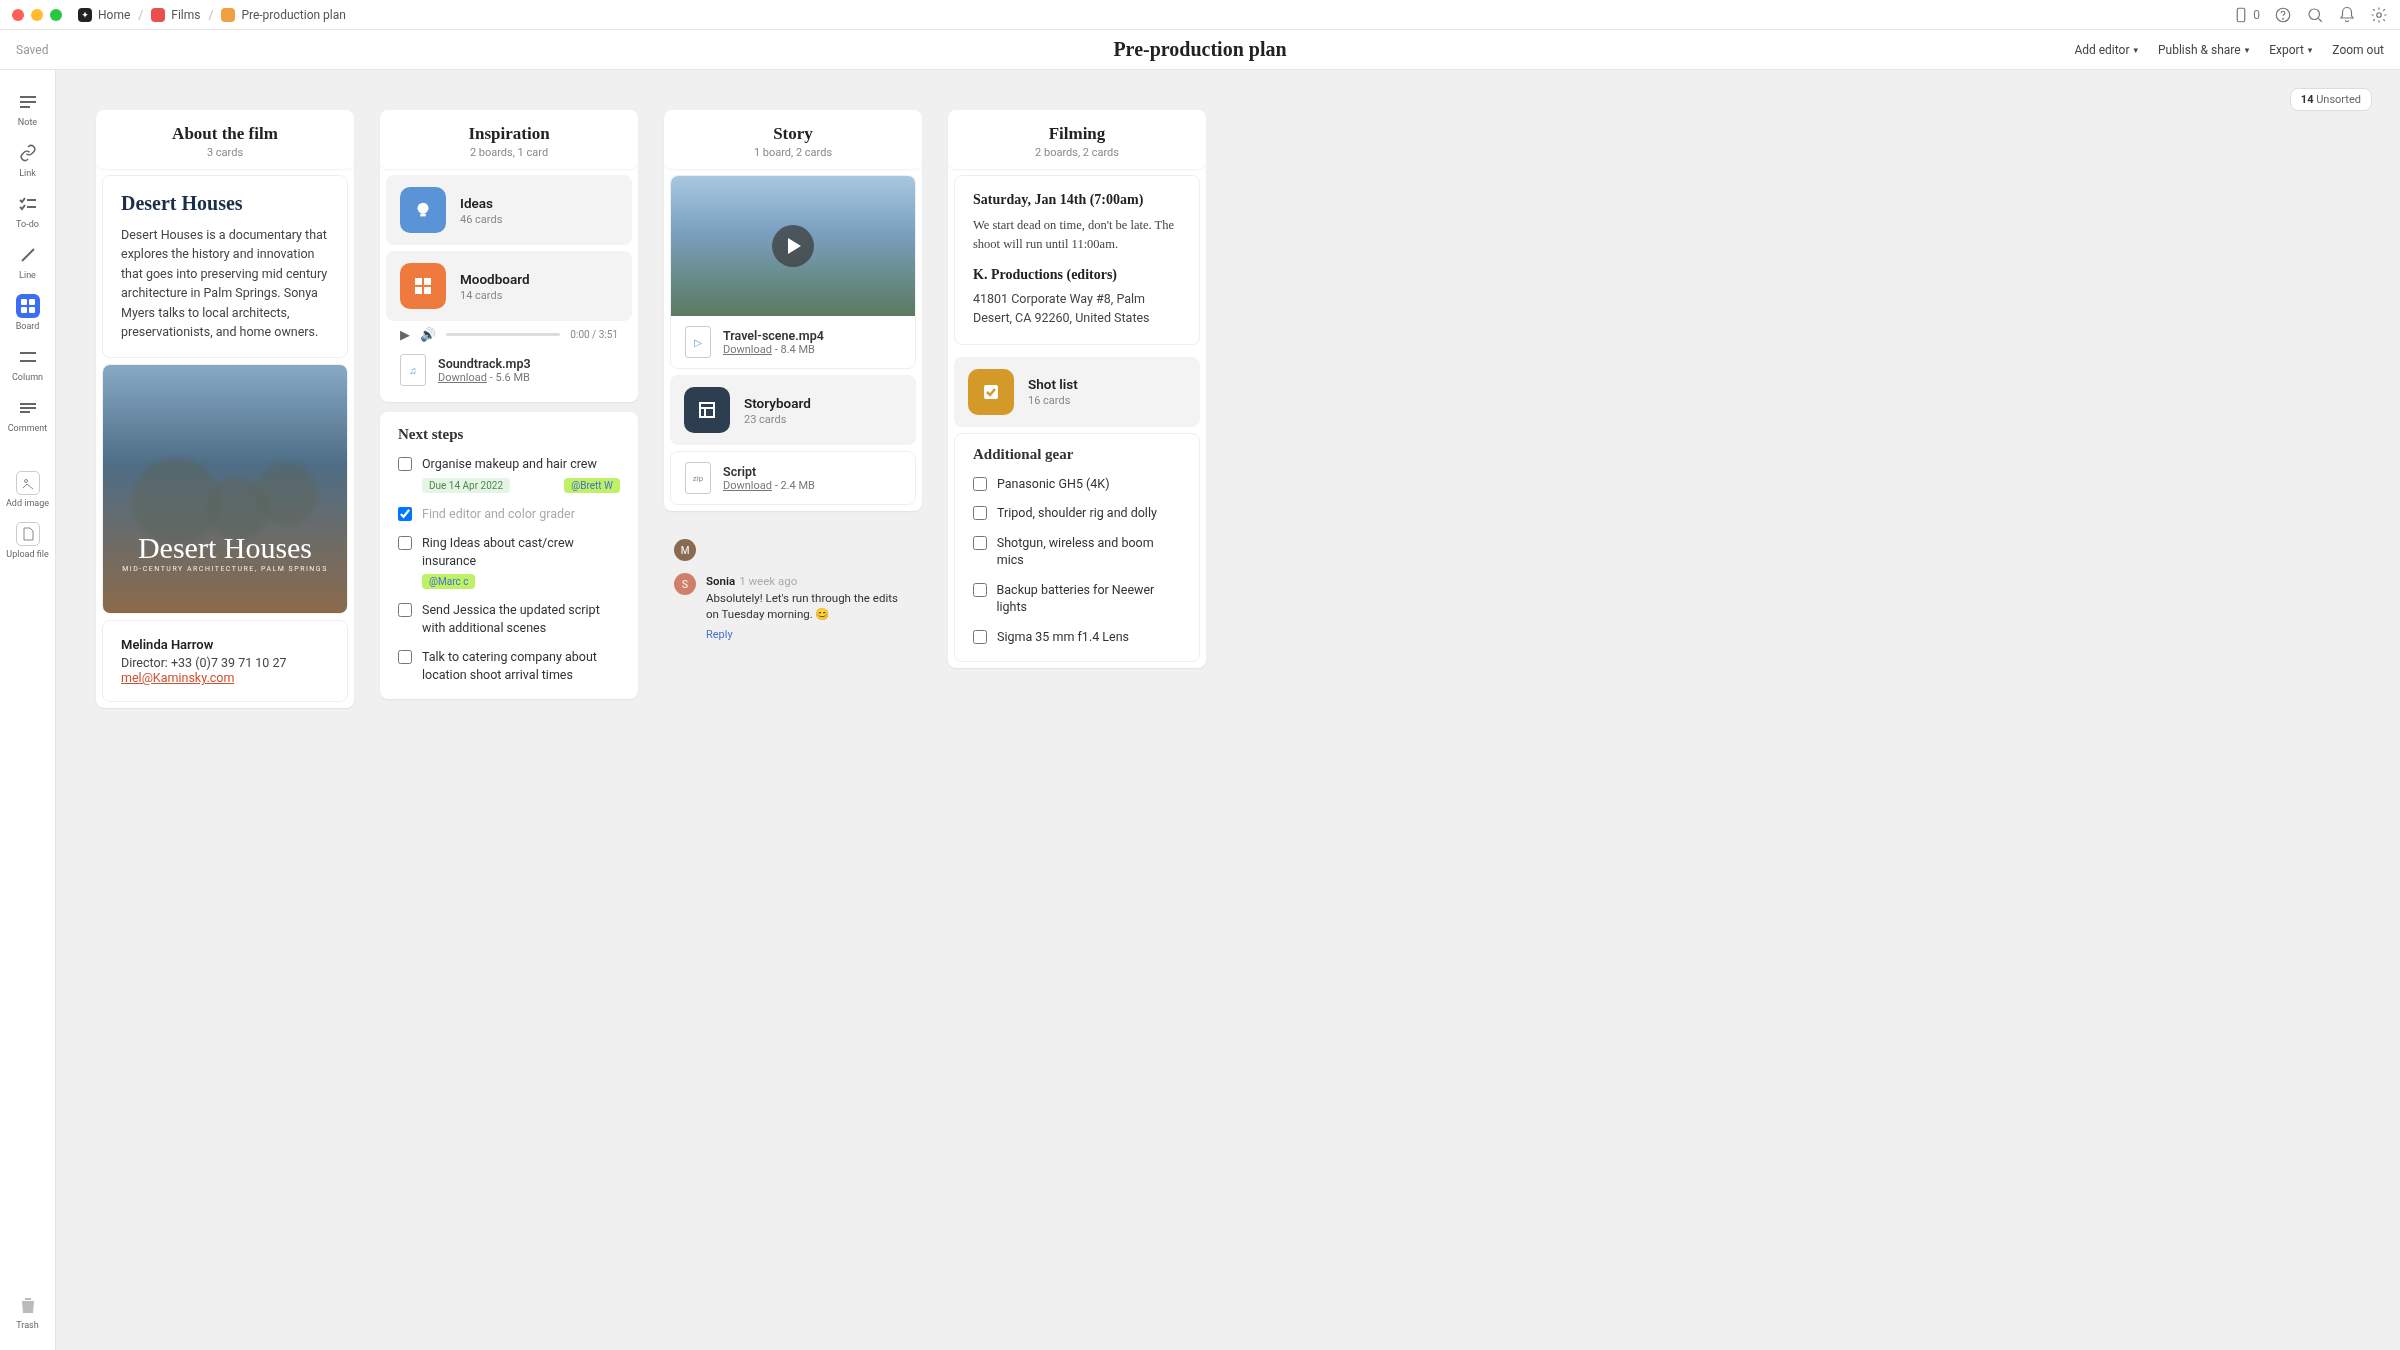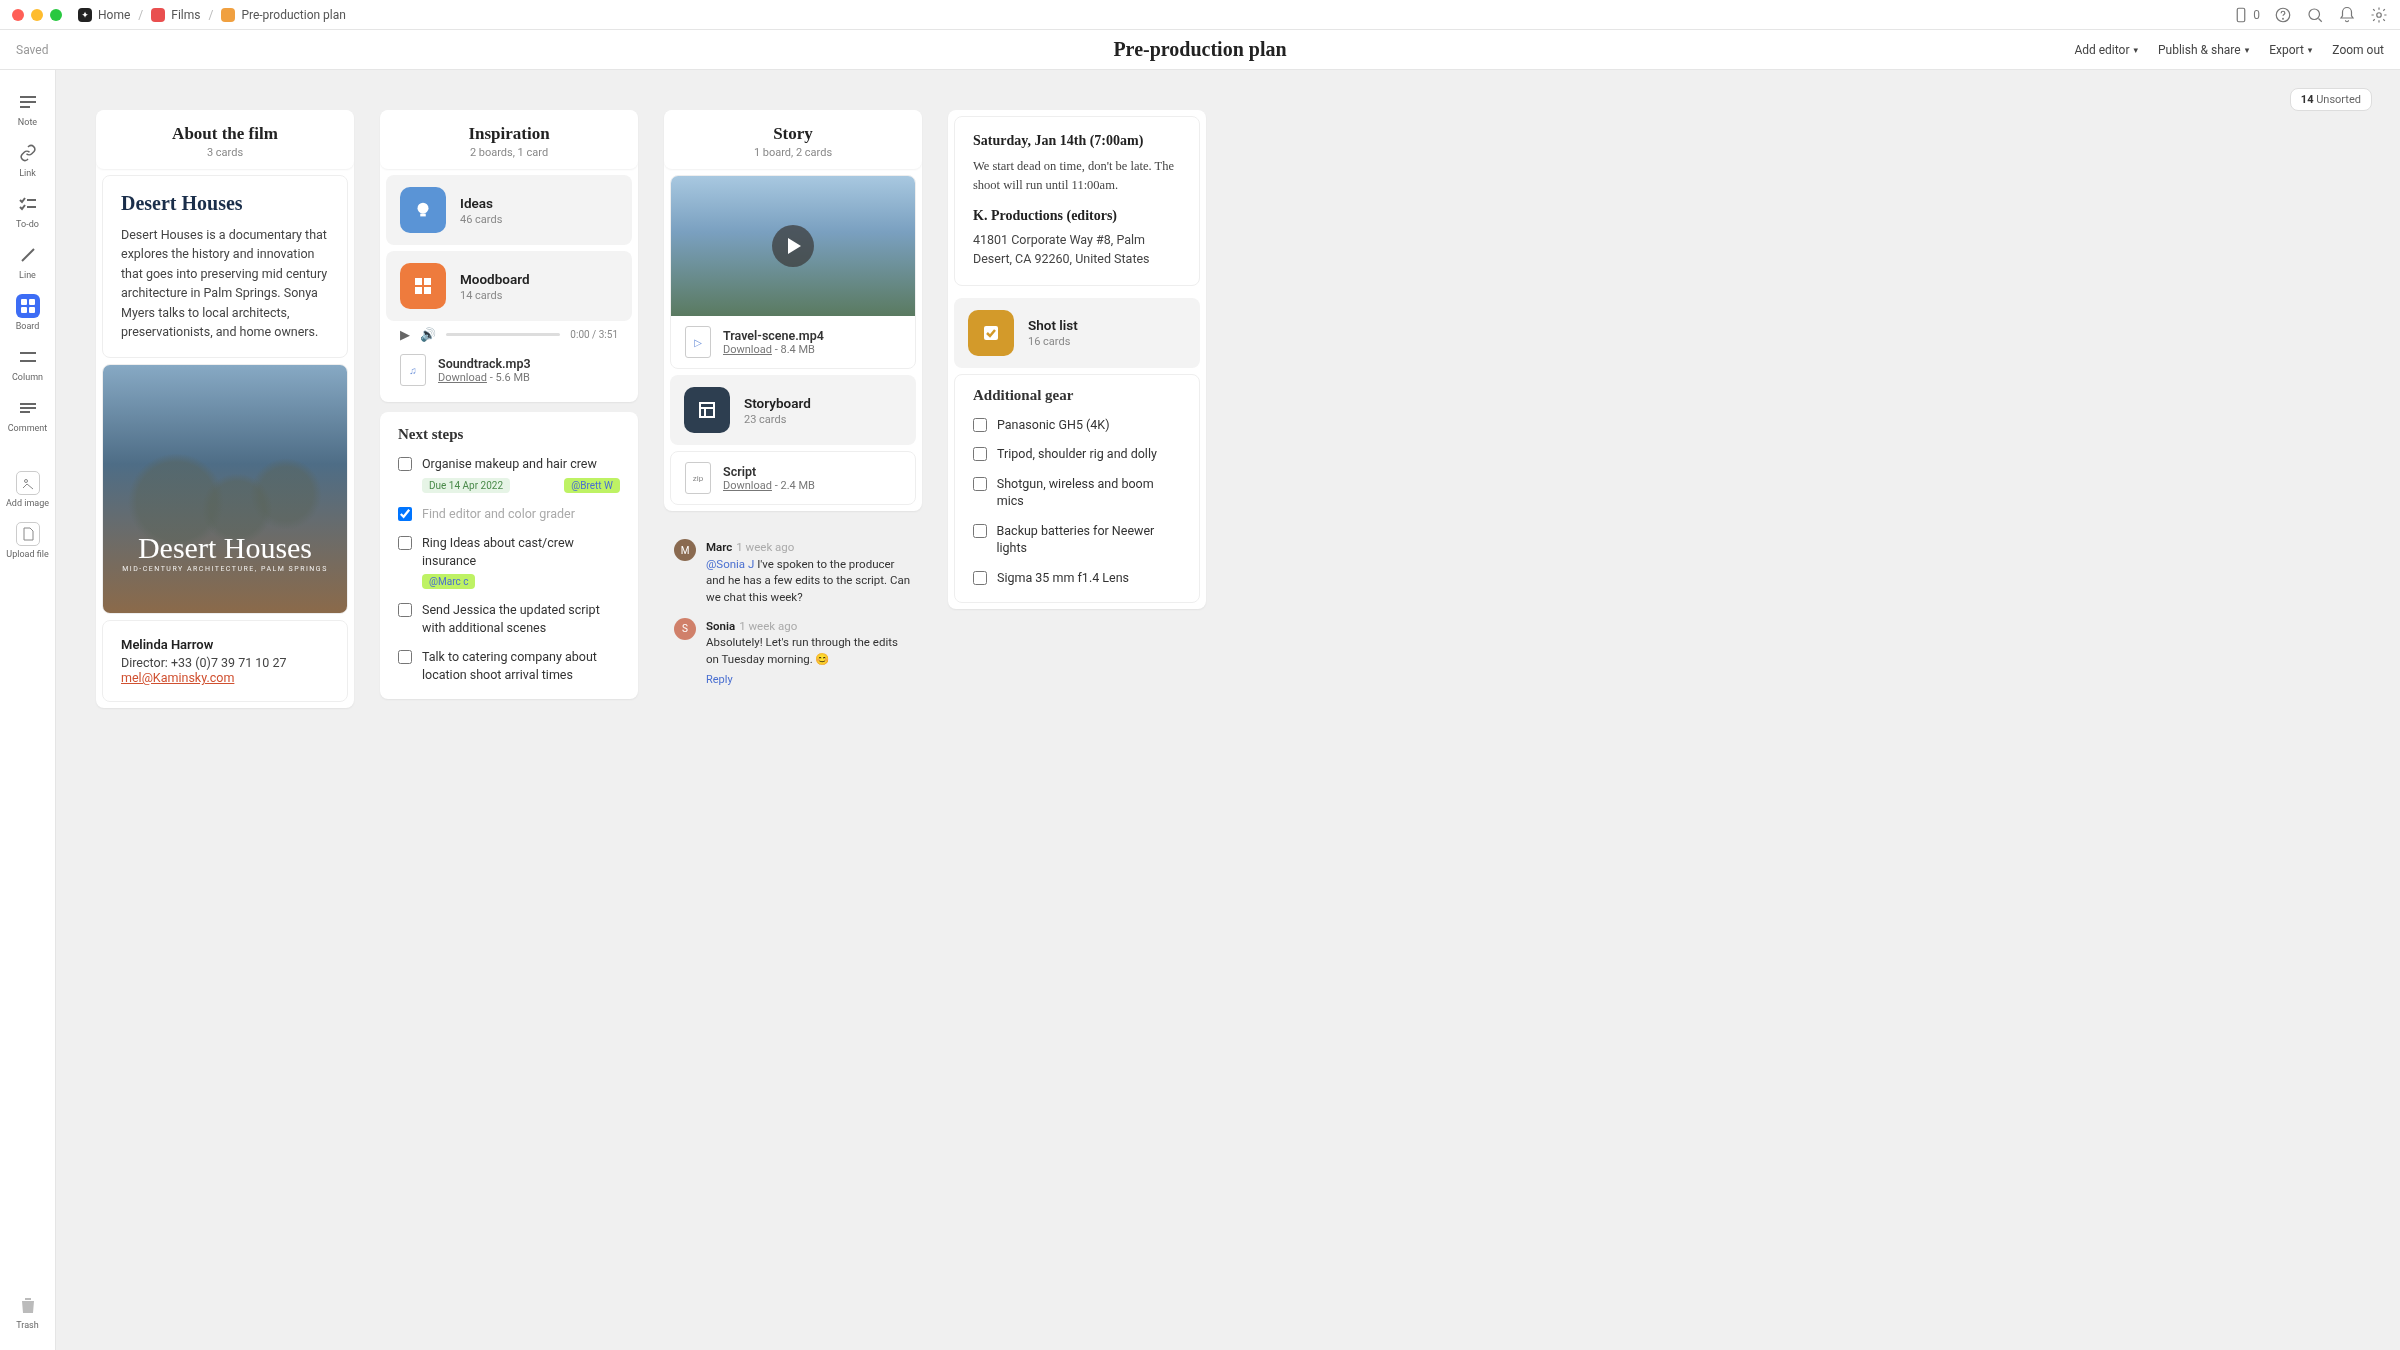--- a/index.html
+++ b/index.html
@@ -425,38 +425,38 @@
                     <div class="file-sub"><u>Download</u> - <span>2.4 MB</span></div>
                   </div>
               </div>
             </div>
           </div>
         </div>
 
         <div class="comment-block">
           <div class="comment">
             <div class="avatar" style="background:#8a6a50;">M</div>
-            <div class="comment-body">
-              <span class="comment-author">Marc</span><span class="comment-time">1 week ago</span><br>
-              <span class="mention">@Sonia J</span><span> I've spoken to the producer and he has a few edits to the script. Can we chat this week?</span>
-            </div>
           </div>
           <div class="comment">
             <div class="avatar" style="background:#d0806a;">S</div>
             <div class="comment-body">
               <span class="comment-author">Sonia</span><span class="comment-time">1 week ago</span><br>
               <span>Absolutely! Let's run through the edits on Tuesday morning. 😊</span>
               <a class="reply-link">Reply</a>
             </div>
           </div>
         </div>
       </div>
 
       <div class="col">
         <div class="card">
+          <div class="col-header">
+            <div class="col-title">Filming</div>
+            <div class="col-sub">2 boards, 2 cards</div>
+          </div>
           <div style="padding:6px;">
             <div class="card" style="box-shadow:none;border:1px solid #eee;">
               <div class="card-pad">
                 <div class="h3">Saturday, Jan 14th (7:00am)</div>
                 <div class="text" style="margin-top:8px;font-family:Liberation Serif, serif;">We start dead on time, don't be late. The shoot will run until 11:00am.</div>
                 <div class="h3" style="margin-top:12px;">K. Productions (editors)</div>
                 <div class="text" style="margin-top:6px;">41801 Corporate Way #8, Palm Desert, CA 92260, United States</div>
               </div>
             </div>
             <div style="height:6px"></div>

